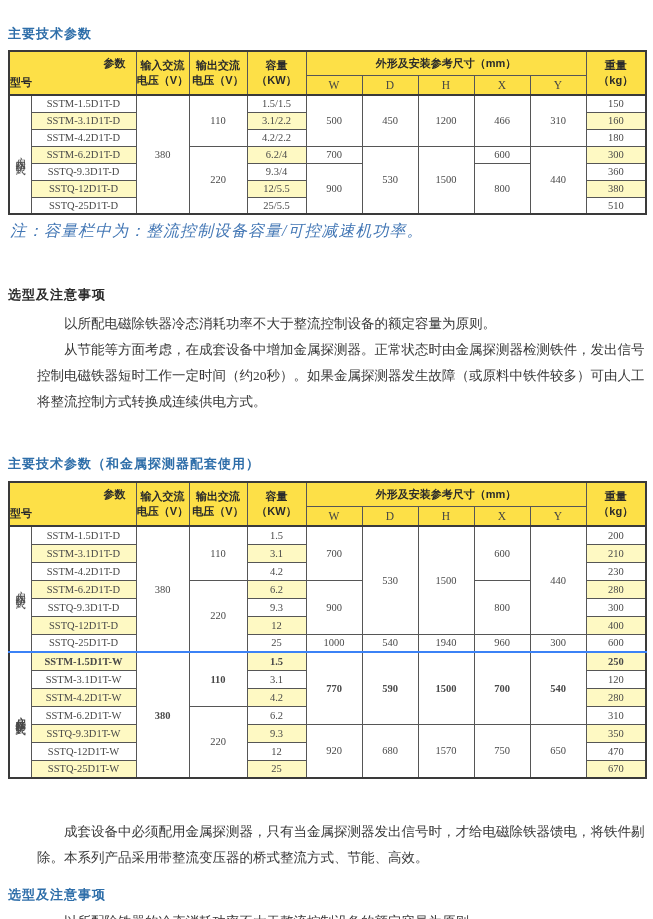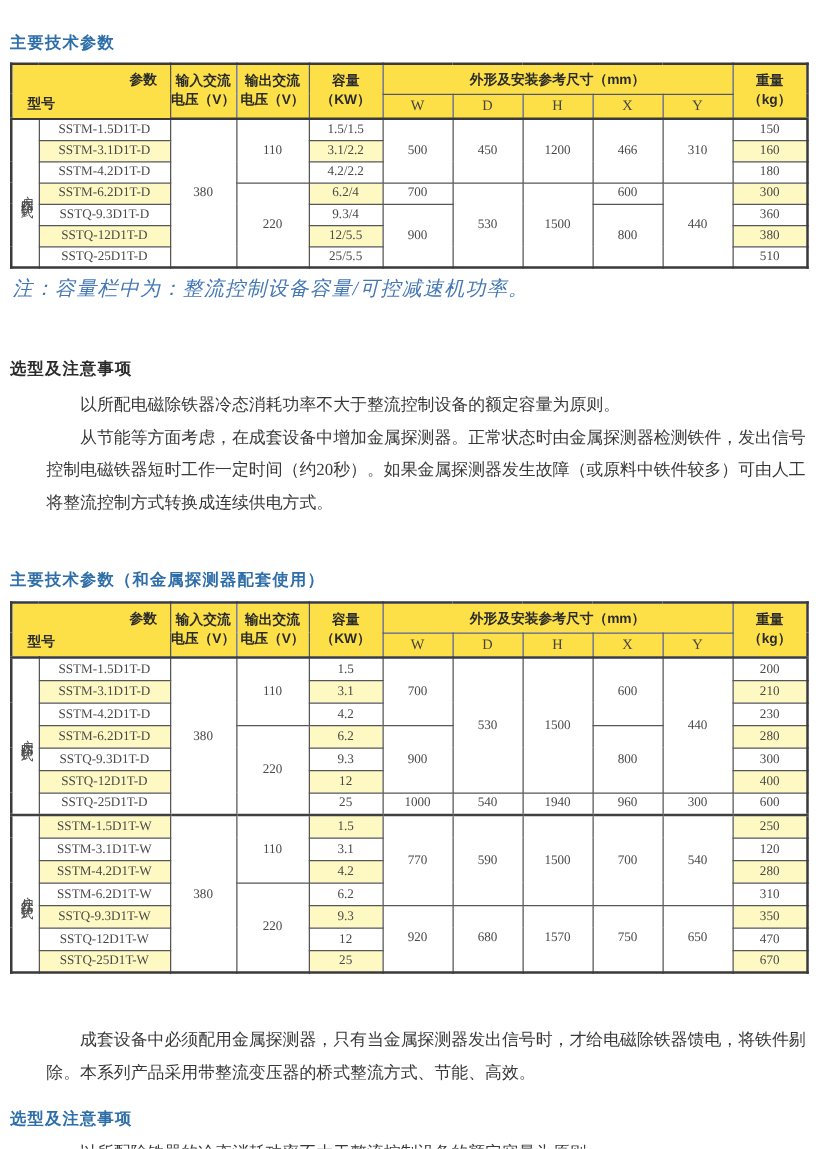--- a/index.html
+++ b/index.html
@@ -48,31 +48,31 @@
   table.spec tbody th.vert {
     background: #ffffff;
     font-family: "Liberation Serif", serif;
     font-size: 10px; color: #494949;
     vertical-align: middle;
   }
   table.spec tbody th.vert span {
     writing-mode: vertical-lr; text-orientation: upright;
     display: inline-block; line-height: 1; letter-spacing: 2px;
   }
-  tr.tsep th, tr.tsep td { border-top: 2px solid #404040; }
+  tr.tsep th, tr.tsep td { border-top: 2px solid #3b82f6; font-weight: bold; }
 
   th.diag {
     position: relative;
     background-color: #c8e4f7;
     background-image: linear-gradient(to bottom right,
       transparent calc(50% - 1px), #4a4a4a calc(50% - 1px),
       #4a4a4a calc(50% + 0.5px), transparent calc(50% + 0.5px));
   }
   th.diag .param { position: absolute; top: 4px; right: 10px; }
-  th.diag .model { position: absolute; bottom: 4px; left: 12px; }
+  th.diag .model { position: absolute; bottom: 4px; left: 0; }
 
   .note {
     margin: 6px 0 0 2px;
     font-family: Liberation Serif, serif; font-style: italic;
     font-size: 16px; color: #4377b5; letter-spacing: 1px;
   }
   h2.black { margin-top: 44px; }
   .para { font-size: 13.5px; line-height: 26px; color: #383838; text-indent: 2em; margin-left: 29px; }
   #p1 { margin-top: 7px; }
   #title3 { margin-top: 40px; margin-bottom: 8px; }

